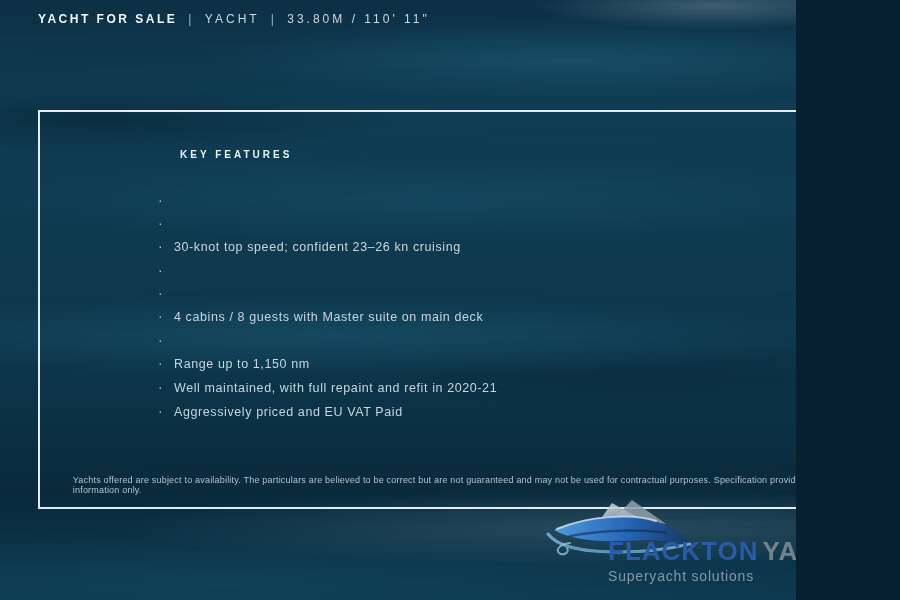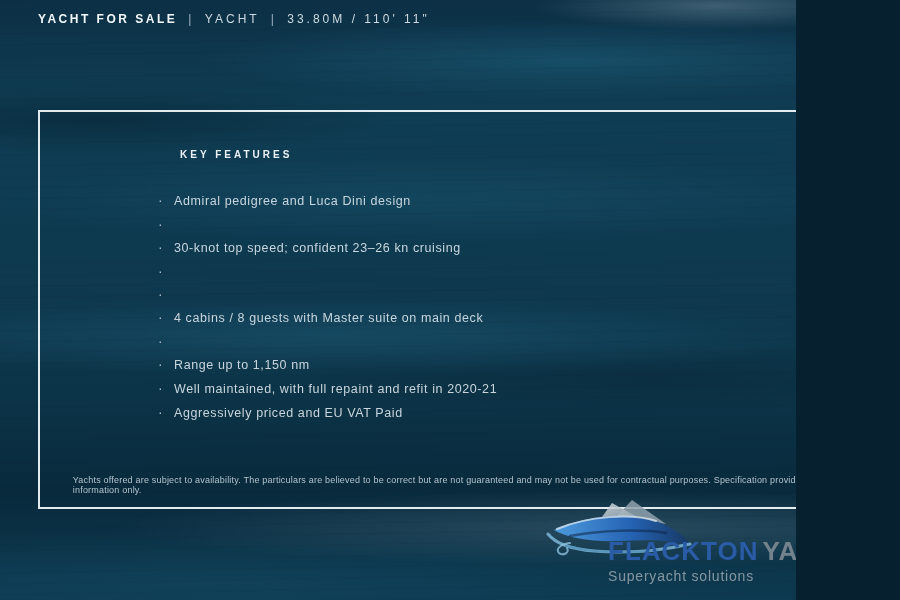--- a/index.html
+++ b/index.html
@@ -77,21 +77,20 @@
     <span class="h-light">YACHT</span>
     <span class="h-sep">|</span>
     <span class="h-light">33.80M / 110' 11"</span>
   </div>
 
   <section class="panel">
     <h2 class="panel-title">KEY FEATURES</h2>
     <ul class="feature-list">
       <li>
           <span class="dot">·</span>
-          <span>Admiral pedigree and Luca Dini design</span>
         </li>
       <li>
           <span class="dot">·</span>
         </li>
       <li>
           <span class="dot">·</span>
           <span>30-knot top speed; confident 23–26 kn cruising</span>
         </li>
       <li>
           <span class="dot">·</span>

